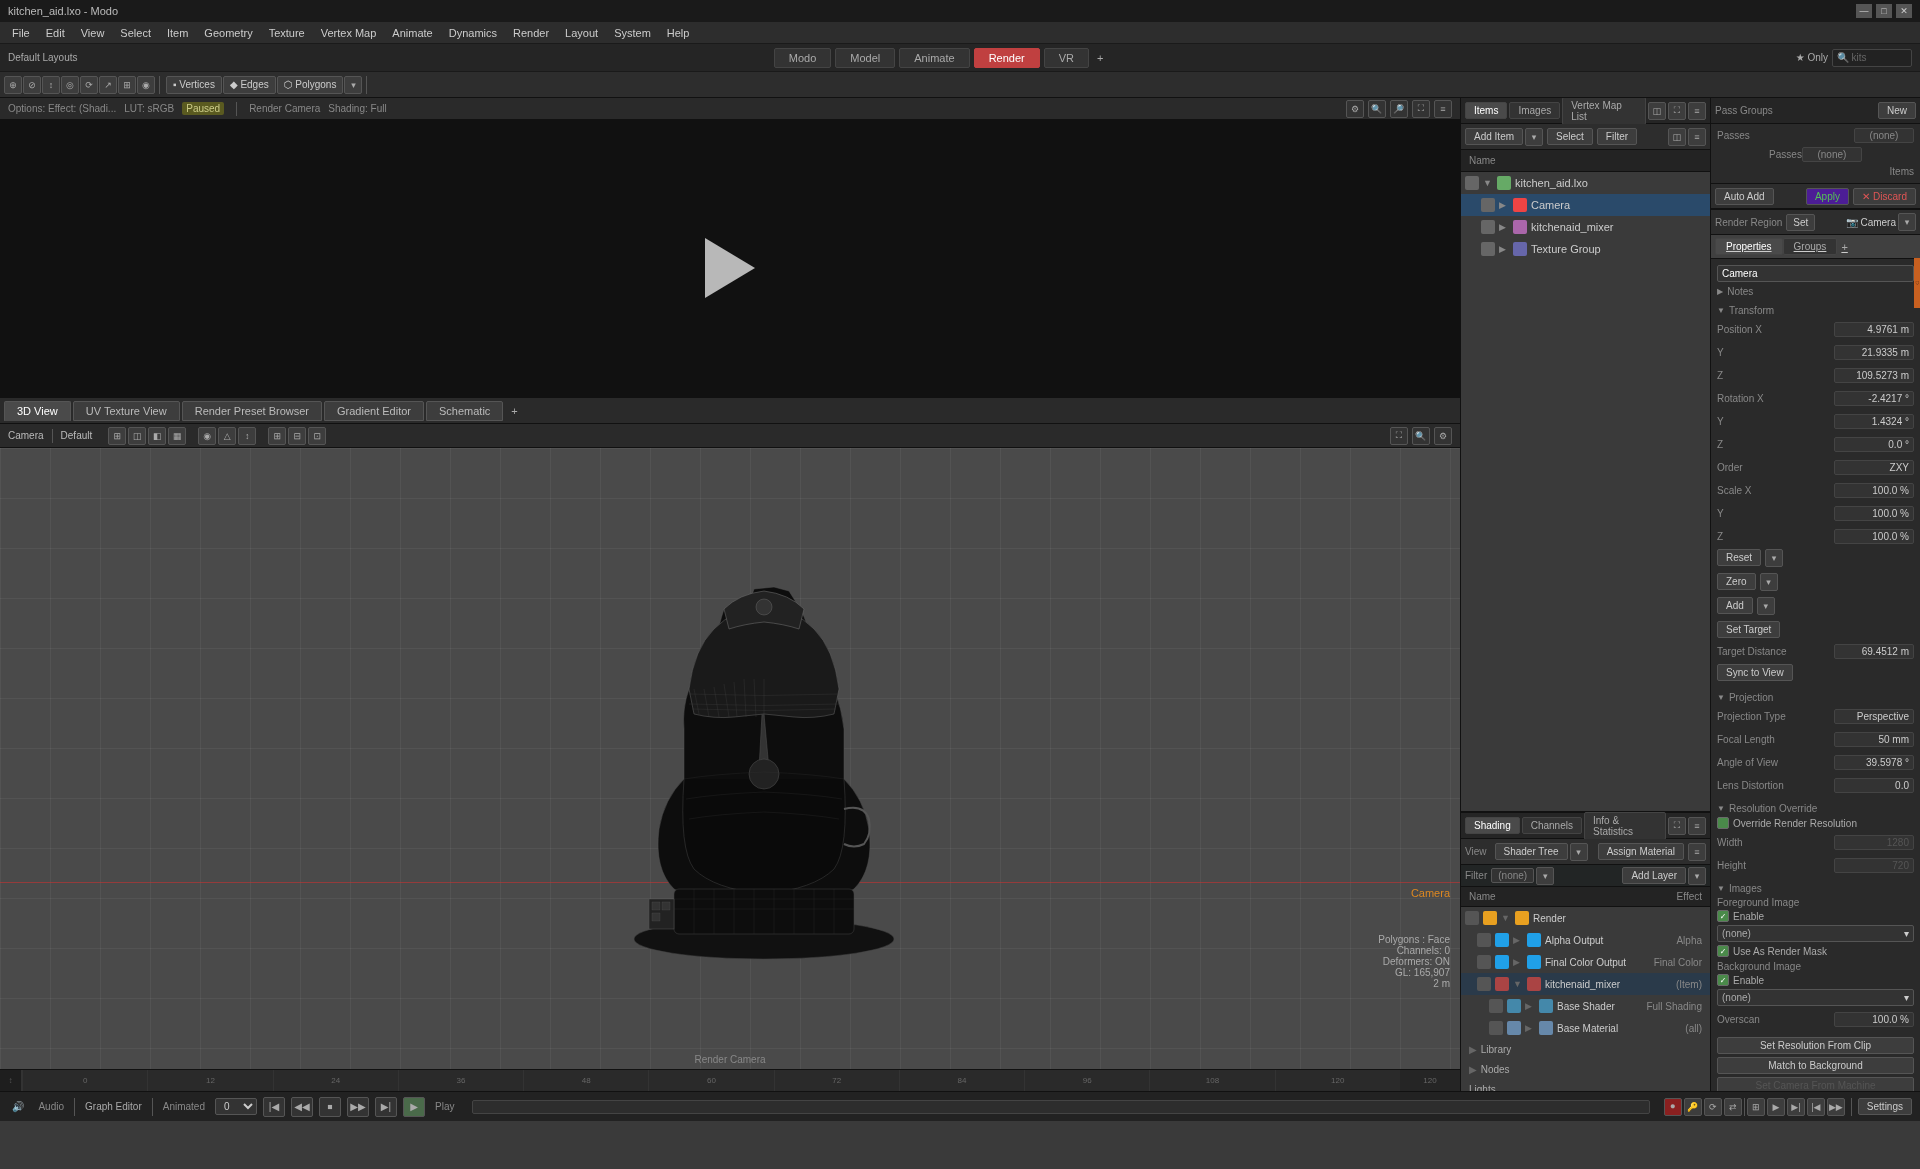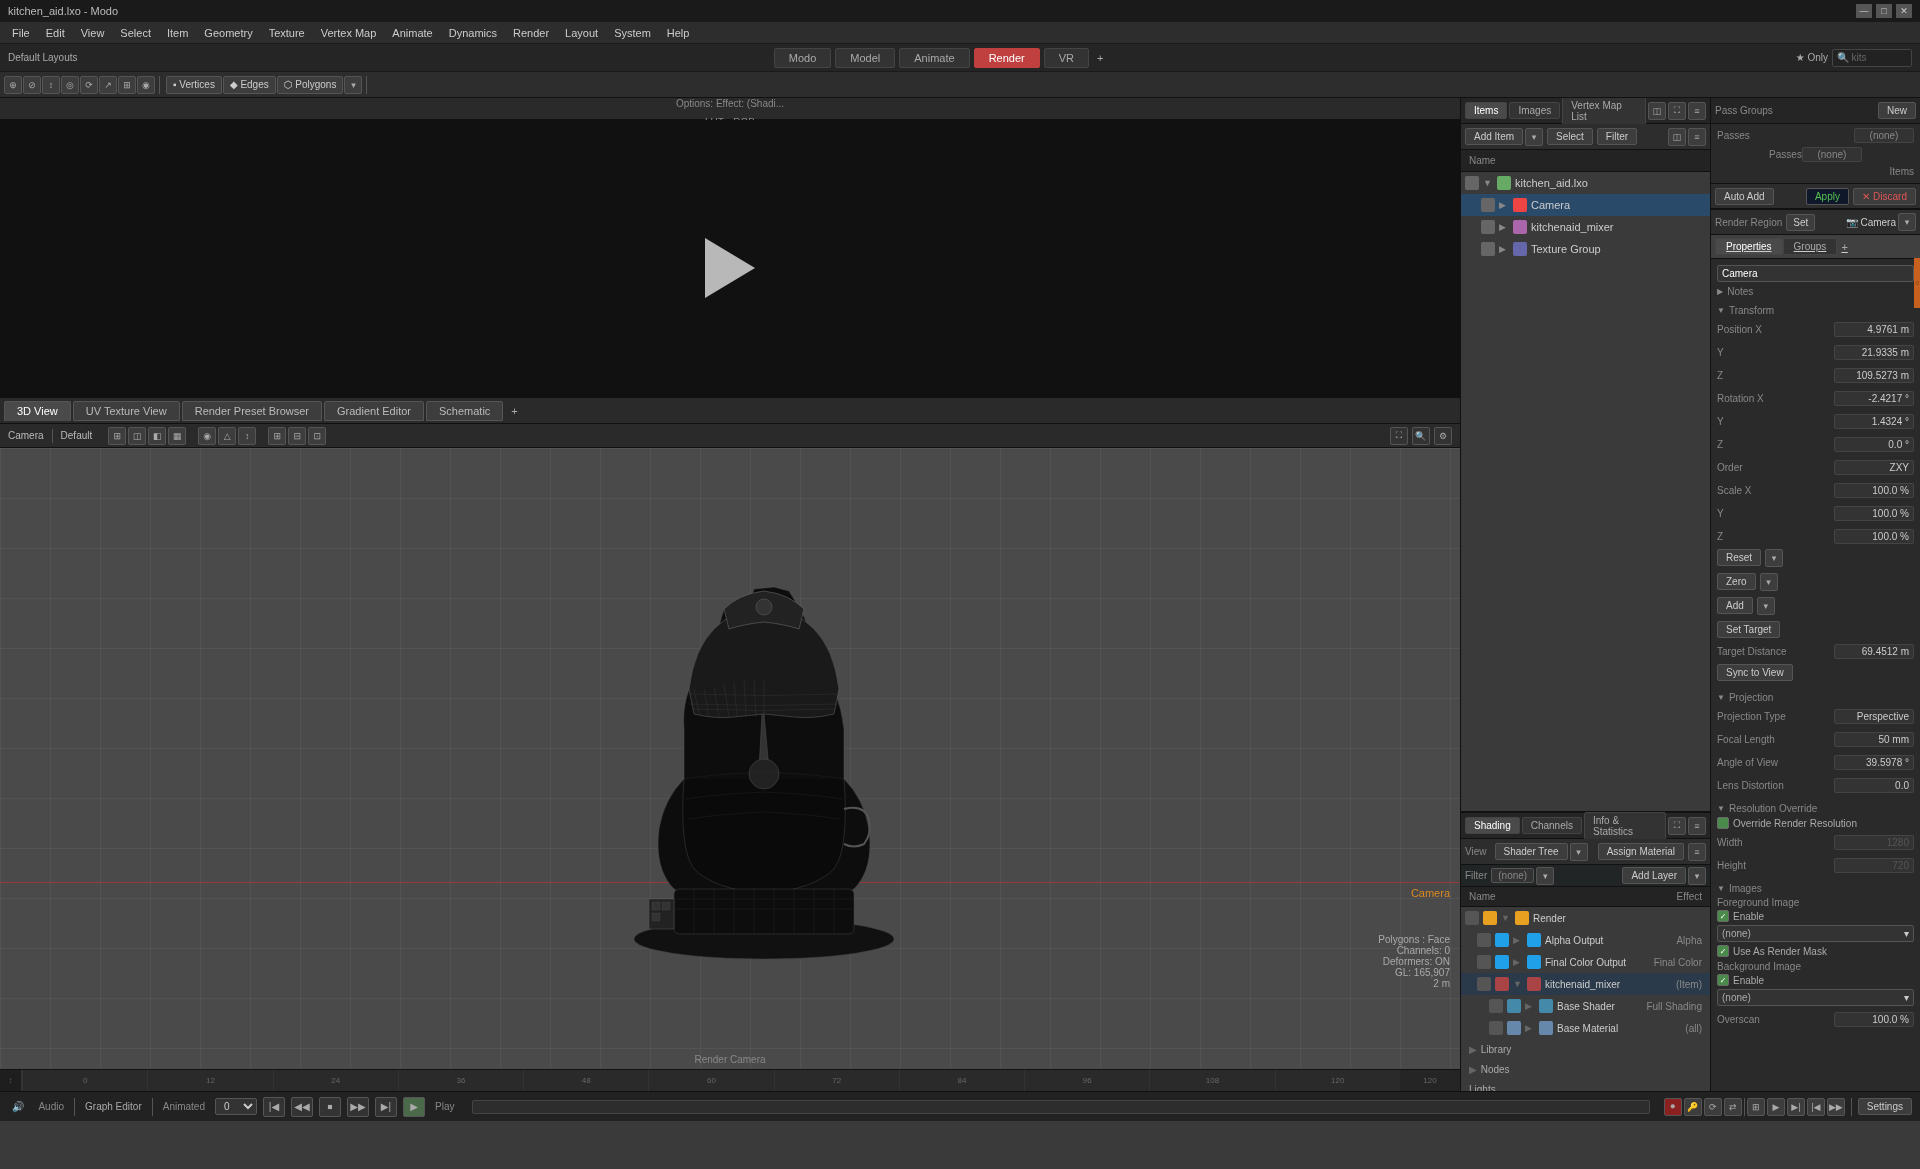--- a/index.html
+++ b/index.html
@@ -20,21 +20,21 @@
     #mode-bar { height: 28px; background: #252525; display: flex; align-items: center; padding: 0 8px; gap: 4px; border-bottom: 1px solid #1a1a1a; }
     .mode-tab { padding: 3px 14px; background: #333; color: #aaa; border: 1px solid #444; border-radius: 2px; cursor: pointer; font-size: 11px; }
     .mode-tab.render-active { background: #c04040; color: #fff; border-color: #c04040; }
     .mode-plus { color: #aaa; cursor: pointer; padding: 0 4px; }
 
     
     #left-panel { flex: 1; display: flex; flex-direction: column; min-width: 0; }
 
     
     #render-viewport { height: 300px; background: #1a1a1a; position: relative; border-bottom: 2px solid #111; }
-    #render-viewport .vp-header { height: 22px; background: #2a2a2a; display: flex; align-items: center; padding: 0 8px; gap: 8px; border-bottom: 1px solid #111; flex-direction: column; }
+    #render-viewport .vp-header { height: 22px; background: #2a2a2a; display: flex; align-items: center; padding: 0 8px; gap: 8px; border-bottom: 1px solid #111; }
     #render-viewport .play-btn { position: absolute; top: 50%; left: 50%; transform: translate(-50%, -50%); width: 0; height: 0; border-style: solid; border-width: 30px 0 30px 50px; border-color: transparent transparent transparent rgba(255,255,255,0.7); cursor: pointer; margin-top: 10px; }
     .vp-info { font-size: 10px; color: #888; }
     .vp-controls { display: flex; gap: 4px; margin-left: auto; }
     .vp-ctrl-btn { width: 18px; height: 18px; background: #333; border: 1px solid #555; border-radius: 2px; cursor: pointer; display: flex; align-items: center; justify-content: center; font-size: 9px; color: #aaa; }
 
     
     #viewport-tabs { height: 26px; background: #2a2a2a; display: flex; align-items: center; padding: 0 4px; gap: 2px; border-bottom: 1px solid #111; }
     .vp-tab { padding: 3px 12px; background: #3d3d3d; color: #bbb; border: 1px solid #555; border-radius: 2px 2px 0 0; cursor: pointer; font-size: 11px; }
     .vp-tab.active { background: #4a4a4a; color: #fff; border-bottom-color: #4a4a4a; }
     .vp-tab-plus { color: #aaa; padding: 0 6px; cursor: pointer; }
@@ -132,21 +132,21 @@
     
     #middle-section { display: flex; flex: 1; overflow: hidden; }
 
     
     #right-stack { display: flex; flex-direction: column; width: 250px; border-left: 1px solid #111; }
     #right-stack-top { flex: 1; display: flex; flex-direction: column; }
     #right-stack-bottom { height: 280px; display: flex; flex-direction: column; border-top: 2px solid #111; }
 
     .auto-add-btn { padding: 2px 8px; background: #3d3d3d; color: #ccc; border: 1px solid #555; border-radius: 2px; cursor: pointer; font-size: 10px; }
     .discard-btn { padding: 2px 8px; background: #3d3d3d; color: #e05555; border: 1px solid #555; border-radius: 2px; cursor: pointer; font-size: 10px; }
-    .apply-btn { padding: 2px 8px; background: #0f172a; color: #55c055; border: 1px solid #555; border-radius: 2px; cursor: pointer; font-size: 10px; }
+    .apply-btn { padding: 2px 8px; background: #4c1d95; color: #55c055; border: 1px solid #555; border-radius: 2px; cursor: pointer; font-size: 10px; }
 
     #props-panel { position: relative; }
     .mini-btn { width: 18px; height: 18px; background: #3d3d3d; border: 1px solid #555; border-radius: 2px; cursor: pointer; display: flex; align-items: center; justify-content: center; font-size: 9px; color: #aaa; }
 
     
     .constraint-btn { padding: 2px 6px; background: #3d3d3d; color: #ccc; border: 1px solid #555; border-radius: 2px; cursor: pointer; font-size: 10px; white-space: nowrap; }
 
     
     #ruler-area { height: 22px; background: #252525; display: flex; align-items: stretch; border-top: 1px solid #111; }
     .ruler-left { width: 22px; background: #1e1e1e; border-right: 1px solid #333; display: flex; align-items: center; justify-content: center; font-size: 8px; color: #555; }
@@ -726,20 +726,28 @@
           <span class="prop-dropdown-val">(none)</span>
           <span>▾</span>
         </div>
         <div class="prop-row">
           <span class="prop-label">Overscan</span>
           <div class="prop-value">100.0 %</div>
         </div>
       </div>
 
       
+      <div class="prop-section">
+        <button class="prop-btn" style="width:100%;">Set Resolution From Clip</button>
+        <button class="prop-btn" style="width:100%;">Match to Background</button>
+        <button class="prop-btn" style="width:100%;color:#555;">Set Camera From Machine</button>
+        
+        
+        
+      </div>
     </div>
 
     <div class="side-accent" style="position:absolute;right:0;top:160px;height:50px;">
       <span class="side-accent-text">⌂</span>
     </div>
   </div>
 
 </div>
 
 <div id="transport-bar">

